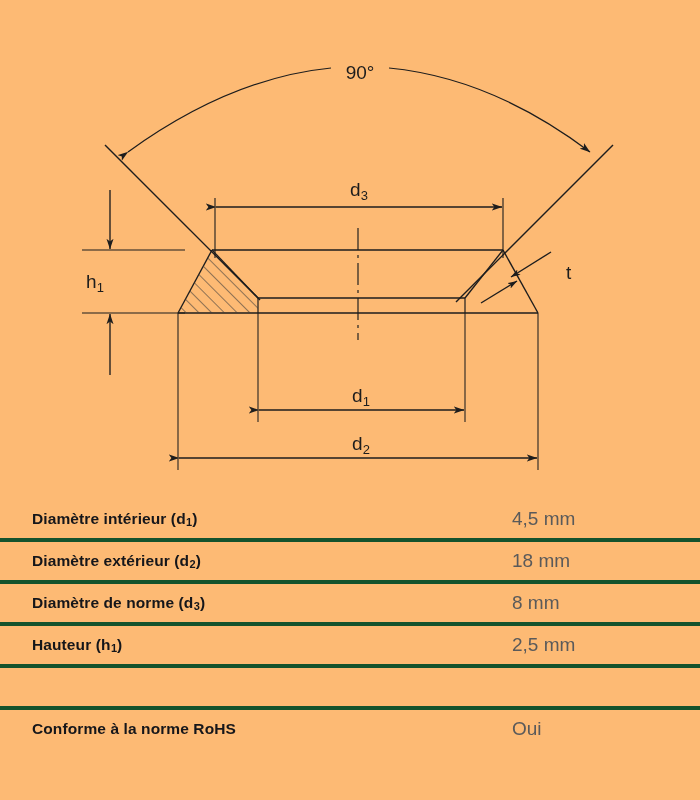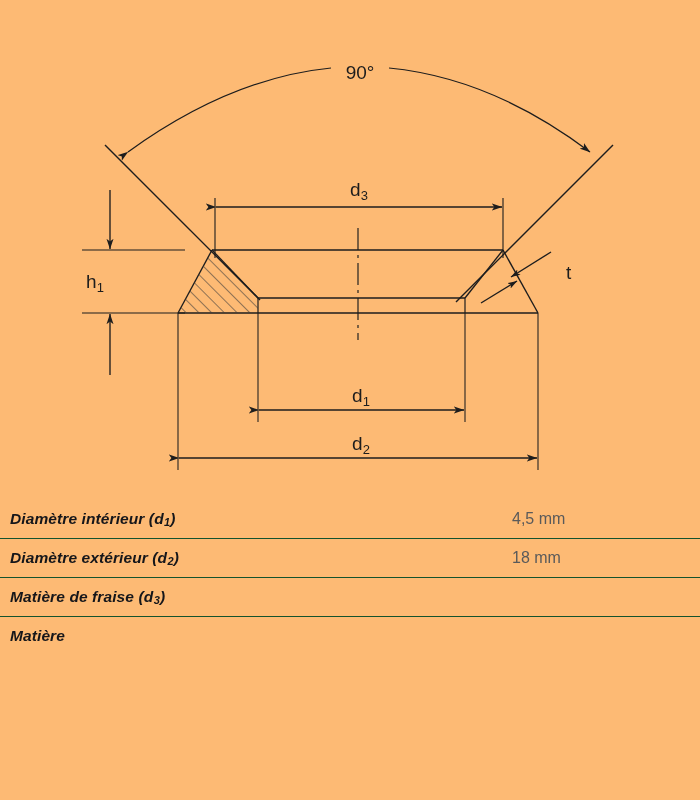--- a/index.html
+++ b/index.html
@@ -48,46 +48,45 @@
     position: absolute;
     left: 0;
     top: 500px;
     width: 700px;
   }
   .spec-row {
     position: relative;
     display: flex;
     align-items: center;
     height: 38px;
-    border-top: 1px solid #14532d;
+    border-top: 4px solid #14532d;
     padding: 0;
   }
   .spec-row.first {
     border-top: none;
   }
   .spec-label {
     width: 512px;
-    padding-left: 10px;
+    padding-left: 32px;
     box-sizing: border-box;
     font-size: 15.5px;
     font-weight: bold;
     color: #15161a;
     letter-spacing: 0.1px;
     white-space: nowrap;
-    font-style: italic;
   }
   .spec-label sub {
     font-size: 11px;
     font-weight: bold;
     vertical-align: -0.22em;
     padding-left: 0.4px;
   }
   .spec-value {
     flex: 1;
-    font-size: 16px;
+    font-size: 19px;
     color: #5a5a5a;
     white-space: nowrap;
   }
 </style>
 </head>
 <body>
 
 <div id="page">
 
   <div id="drawing-area">
@@ -198,24 +197,32 @@
       <div class="spec-label"><span>Diamètre intérieur (d</span><sub>1</sub><span>)</span></div>
       <div class="spec-value">4,5 mm</div>
     </div>
 
     <div class="spec-row">
       <div class="spec-label"><span>Diamètre extérieur (d</span><sub>2</sub><span>)</span></div>
       <div class="spec-value">18 mm</div>
     </div>
 
     <div class="spec-row">
-      <div class="spec-label"><span>Matière de fraise (d</span><sub>3</sub><span>)</span></div>
-    </div>
-
-
-    <div class="spec-row">
-      <div class="spec-label"><span>Matière</span></div>
-    </div>
-
+      <div class="spec-label"><span>Diamètre de norme (d</span><sub>3</sub><span>)</span></div>
+      <div class="spec-value">8 mm</div>
+    </div>
+
+    <div class="spec-row">
+      <div class="spec-label"><span>Hauteur (h</span><sub>1</sub><span>)</span></div>
+      <div class="spec-value">2,5 mm</div>
+    </div>
+
+    <div class="spec-row">
+    </div>
+
+    <div class="spec-row">
+      <div class="spec-label"><span>Conforme à la norme RoHS</span></div>
+      <div class="spec-value">Oui</div>
+    </div>
 
   </div>
 
 </div>
 
 </body></html>

